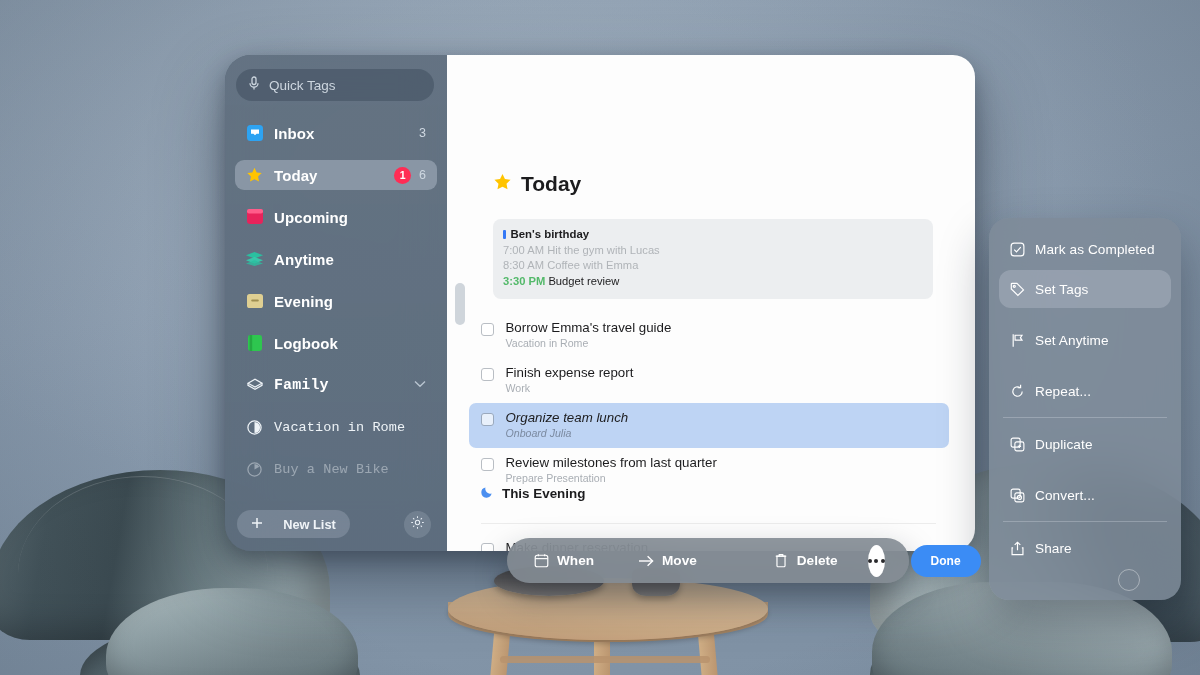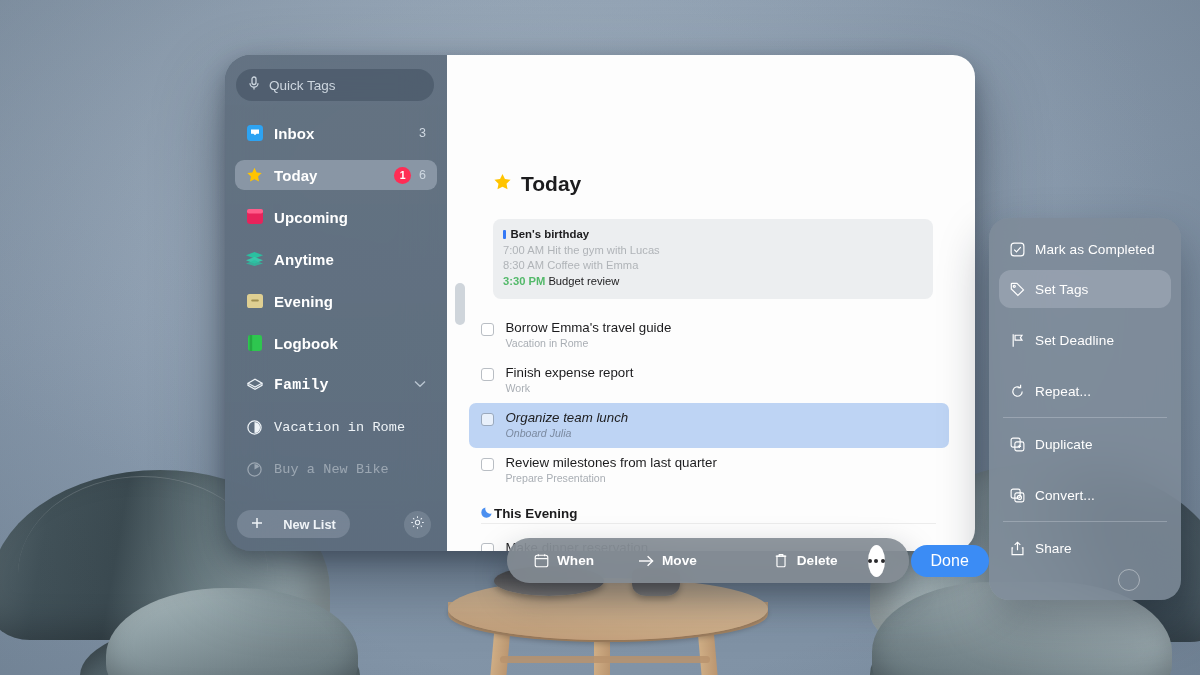--- a/index.html
+++ b/index.html
@@ -204,21 +204,21 @@
   .cbox {
     width:12.5px; height:12.5px; border:1.3px solid #b9bec4; border-radius:3px;
     background:#fff; flex:none; margin-top:3px;
   }
   .task.sel .cbox { border-color:#9aa9bd; background:rgba(255,255,255,.65); }
   .t-title { font-size:13.3px; color:#1c1c1e; line-height:15px; }
   .t-sub { font-size:10.6px; color:#a9aeb4; line-height:14px; margin-top:1px; }
   .task.sel .t-sub { color:#7b8aa0; }
 
   .sect-head {
-    position:absolute; left:34px; top:450px; display:flex; align-items:center; 
+    position:absolute; left:34px; top:430px; display:flex; align-items:center; gap:8px;
     font-size:13.4px; font-weight:700; color:#1c1c1e;
   }
   .moon { color:#4b8ff0; font-size:13px; }
   .divider { position:absolute; left:34px; top:468px; width:455px; height:1px; background:#ececec; }
 
   
   #ctxmenu {
     position:absolute; left:764px; top:163px; width:192px; height:382px;
     border-radius:20px;
     background: rgba(126,139,152,.86);
@@ -251,21 +251,21 @@
   .tb-btn { display:flex; align-items:center; gap:8px; color:#fff; font-size:13.6px; font-weight:600; padding:0 14px; }
   .tb-ico { width:16px; height:16px; display:flex; align-items:center; justify-content:center; }
   .tb-more {
     width:32px; height:32px; border-radius:50%; background:#fff;
     display:flex; align-items:center; justify-content:center; gap:2.5px;
     margin-left:auto;
   }
   .tb-more i { width:4px; height:4px; border-radius:50%; background:#2b2b2e; display:block; }
   .tb-done {
     margin-left:10px; height:32px; padding:0 20px; border-radius:16px;
-    background:#3b8cf5; color:#fff; font-size:16px; font-weight:400;
+    background:#3b8cf5; color:#fff; font-size:12px; font-weight:700;
     display:flex; align-items:center;
   }
   .sq { display:block; }
 </style>
 </head>
 <body>
 
 <div id="scene">
   <div class="wall-grad"></div>
 
@@ -541,21 +541,21 @@
 
       <div class="mi-gap"></div>
 
       <div class="mi">
         <span class="mi-ico">
           <svg width="15" height="15" viewBox="0 0 16 16" fill="none" stroke="#fff" stroke-width="1.25">
               <path d="M3.4 1.4v13.2"></path>
               <path d="M5.4 2.4h7.4l-1.7 2.6 1.7 2.6H5.4z"></path>
             </svg>
         </span>
-        <span class="mi-label">Set Deadline</span>
+        <span class="mi-label">Set Anytime</span>
       </div>
 
       <div class="mi-gap"></div>
 
       <div class="mi">
         <span class="mi-ico">
           <svg width="15" height="15" viewBox="0 0 16 16" fill="none" stroke="#fff" stroke-width="1.25">
               <path d="M13 8a5 5 0 1 1-2.2-4.1"></path>
               <path d="M11.3 0.9v3.1H8.2"></path>
             </svg>

